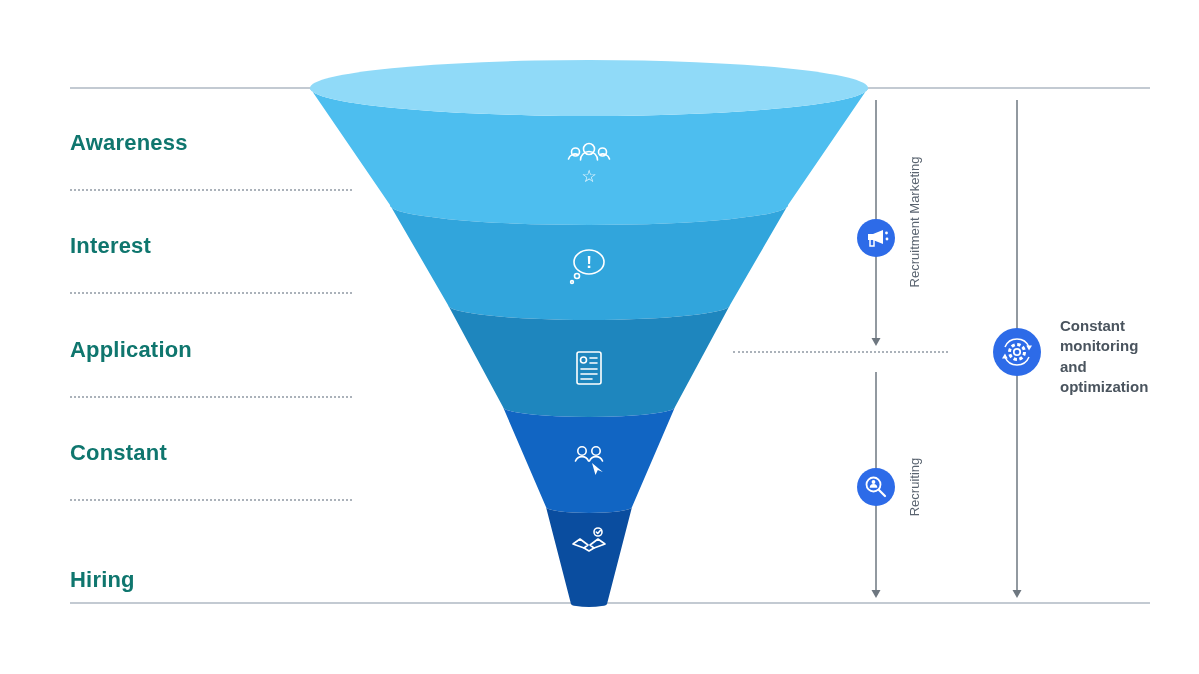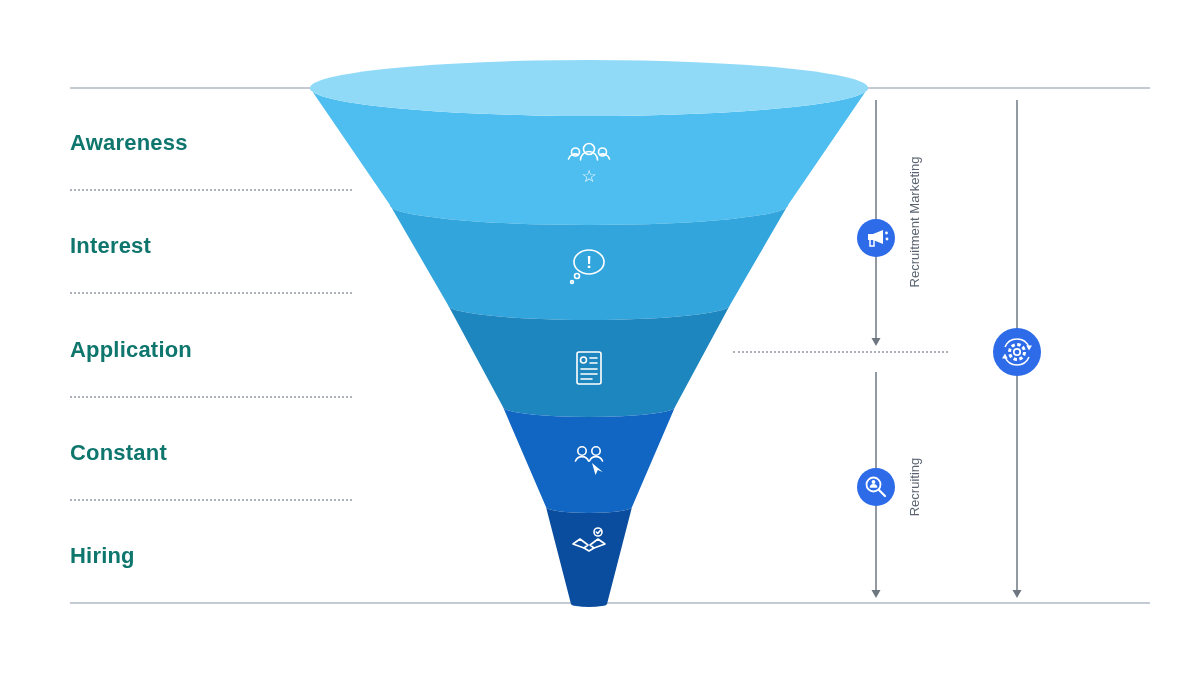--- a/index.html
+++ b/index.html
@@ -53,21 +53,21 @@
 
 <div class="canvas">
 
   <div class="hline" style="left:70px; top:87px; width:1080px;"></div>
   <div class="hline" style="left:70px; top:602px; width:1080px;"></div>
 
   <div class="stage-label" style="top:143px;">Awareness</div>
   <div class="stage-label" style="top:246px;">Interest</div>
   <div class="stage-label" style="top:350px;text-align:right;">Application</div>
   <div class="stage-label" style="top:453px;">Constant</div>
-  <div class="stage-label" style="top:556px;text-align:right;">Hiring</div>
+  <div class="stage-label" style="top:580px;text-align:right;">Hiring</div>
 
   <div class="dotline" style="left:70px; top:189px; width:282px;"></div>
   <div class="dotline" style="left:70px; top:292px; width:282px;"></div>
   <div class="dotline" style="left:70px; top:396px; width:282px;"></div>
   <div class="dotline" style="left:70px; top:499px; width:282px;"></div>
 
   <div class="dotline" style="left:733px; top:351px; width:215px;"></div>
 
   <svg class="overlay" width="1199" height="674" viewBox="0 0 1199 674">
 
@@ -154,14 +154,15 @@
       <path d="M-12 -5 A13 13 0 0 1 12 -5" stroke="#ffffff" stroke-width="1.5" fill="none"></path>
       <polygon points="9.3,-6.5 15,-6.5 12,-1.5" fill="#ffffff"></polygon>
       <path d="M12 5 A13 13 0 0 1 -12 5" stroke="#ffffff" stroke-width="1.5" fill="none"></path>
       <polygon points="-9.3,6.5 -15,6.5 -12,1.5" fill="#ffffff"></polygon>
     </g>
   </svg>
 
   <div class="v-label" style="left:914px; top:222px;">Recruitment Marketing</div>
   <div class="v-label" style="left:914px; top:487px;">Recruiting</div>
 
+  <div class="note" style="left:1060px; top:316px;">Constant monitoring and optimization</div>
 
 </div>
 
 </body></html>

